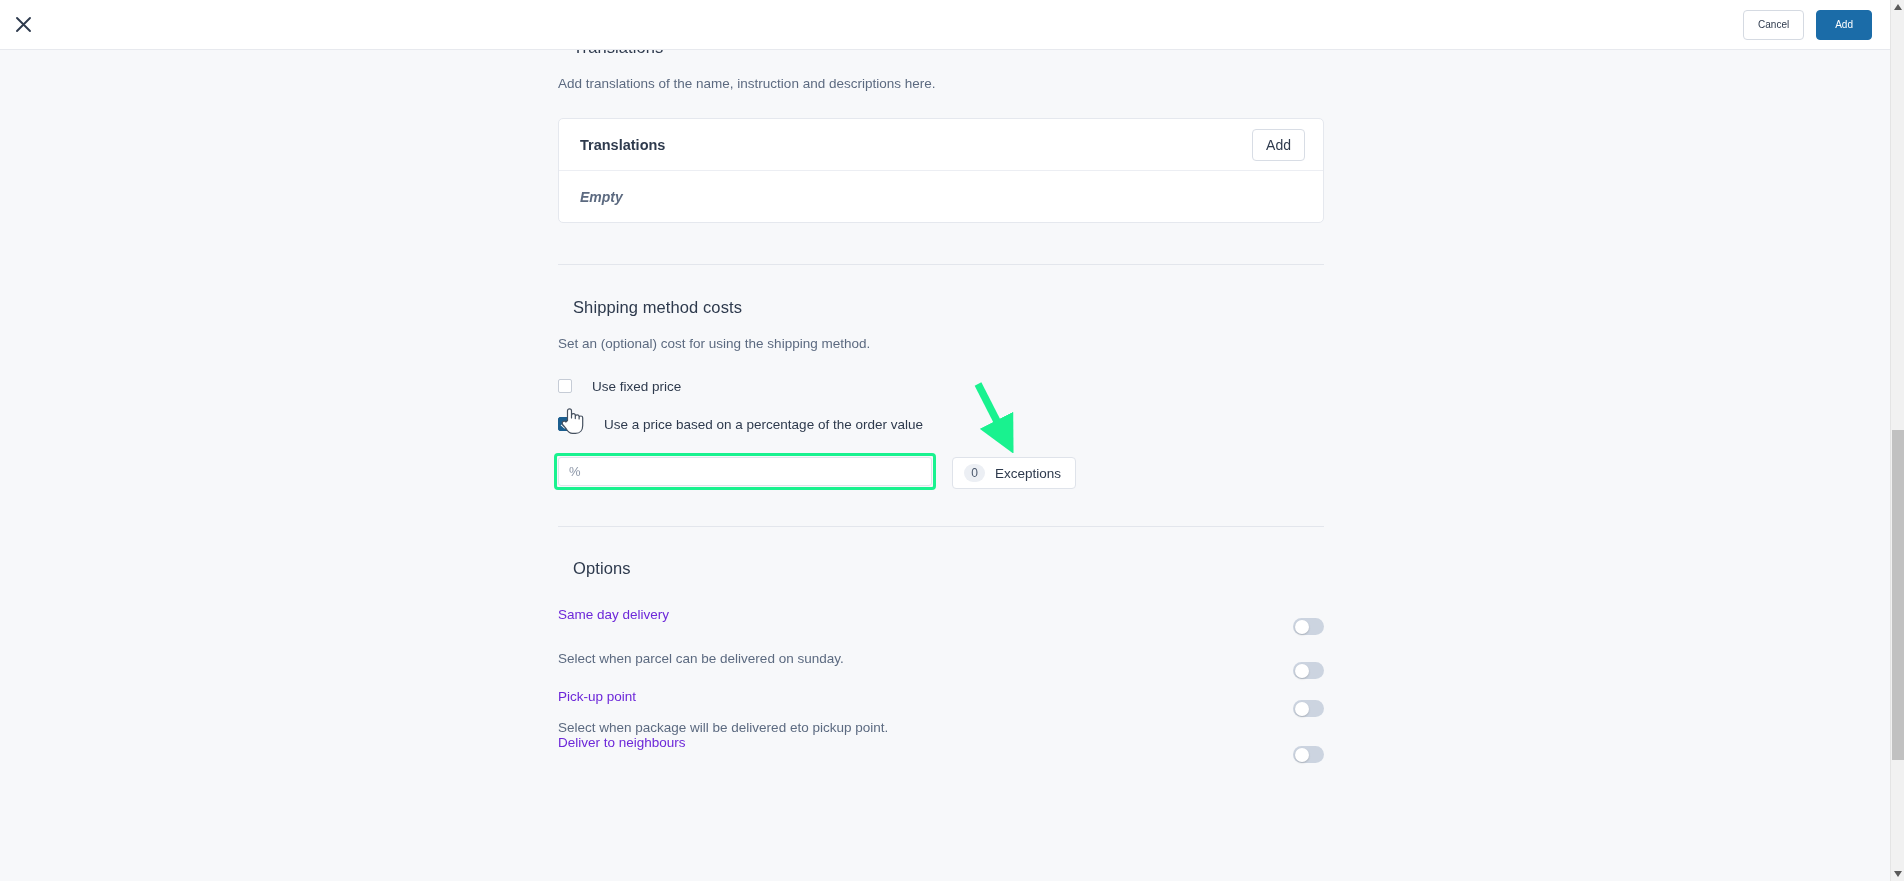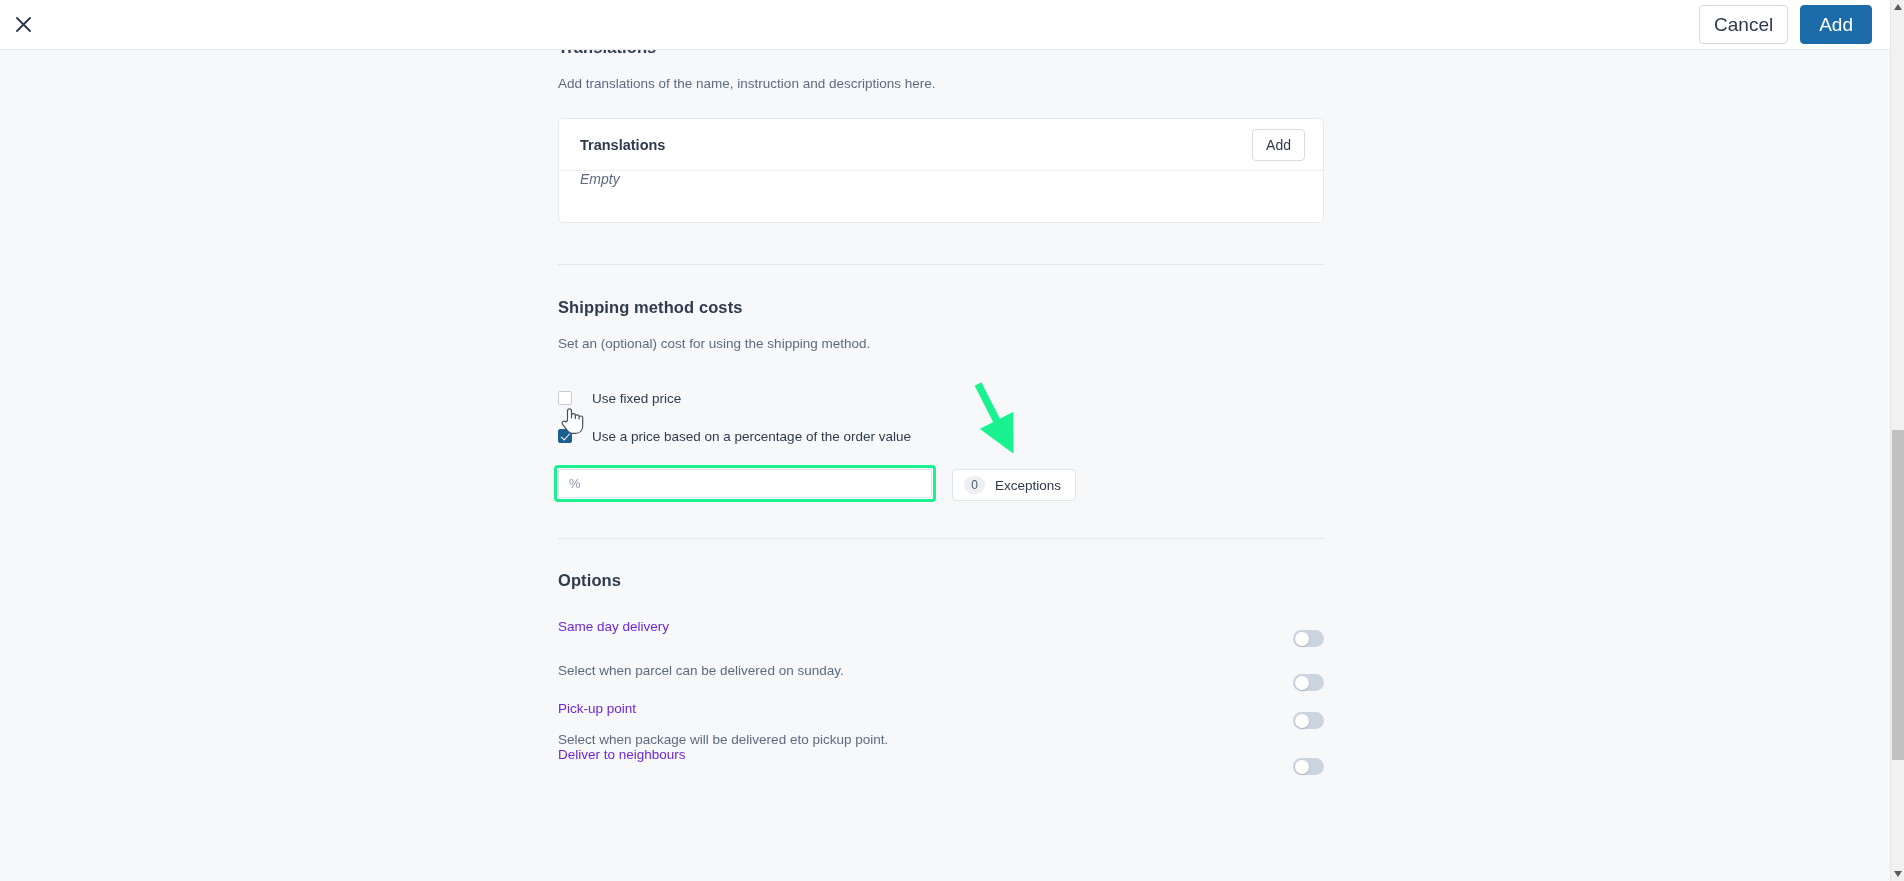--- a/index.html
+++ b/index.html
@@ -27,21 +27,21 @@
     cursor: pointer;
   }
   .close-btn svg { display: block; }
   .topbar-spacer { flex: 1 1 auto; }
   .topbar-actions {
     display: flex; align-items: center; gap: 12px;
     padding-right: 18px;
   }
   .btn {
     font-family: "Liberation Sans", sans-serif;
-    font-size: 19px;
+    font-size: 10px;
     line-height: 1;
     border-radius: 4px;
     padding: 9px 14px;
     cursor: pointer;
     white-space: nowrap;
   }
   .btn-cancel {
     background: #ffffff;
     border: 1px solid #d5dae2;
     color: #2e3a4d;
@@ -64,23 +64,23 @@
   .content {
     position: absolute;
     left: 558px;
     top: -12px;
     width: 768px;
   }
 
   .section { padding-top: 0; }
   .section-title {
     font-size: 16.5px;
-    font-weight: bold;
-    color: #2e3a4d;
-    margin: 0 0 0 0;
+    font-weight: normal;
+    color: #2e3a4d;
+    margin: 0 0 0 15px;
     letter-spacing: .1px;
   }
   .section-sub {
     font-size: 13.5px;
     color: #5c6a80;
     margin: 19px 0 0 0;
   }
 
   
   .card {
@@ -106,22 +106,23 @@
     background: #ffffff;
     border: 1px solid #d8dde5;
     border-radius: 4px;
     font-size: 14px;
     color: #2e3a4d;
     padding: 7px 13px;
     cursor: pointer;
   }
   .card-body {
     height: 51px;
-    display: flex; 
+    display: flex; align-items: center;
     padding: 0 21px;
+    font-weight: bold;
   }
   .empty-text {
     font-size: 14px;
     font-style: italic;
     color: #5c6a80;
   }
 
   .divider {
     height: 1px;
     background: #e3e6ec;
@@ -316,26 +317,26 @@
         </div>
       </div>
     </div>
 
     <div class="divider" style="margin-top:41px;"></div>
 
     <div class="section" style="margin-top:33px;">
       <div class="section-title">Shipping method costs</div>
       <div class="section-sub">Set an (optional) cost for using the shipping method.</div>
 
-      <div class="check-row" style="margin-top:36px;">
+      <div class="check-row" style="margin-top:24px;">
         <span class="cb"></span>
         <span class="check-label">Use fixed price</span>
       </div>
 
-      <div class="check-row" style="margin-top:16px;">
+      <div class="check-row" style="margin-top:16px;gap:12px;">
         <span class="cb checked"></span>
         <span class="check-label">Use a price based on a percentage of the order value</span>
       </div>
 
       <div class="price-row" style="margin-top:22px;">
         <div class="input-wrap">
           <input class="price-input" type="text" placeholder="%" style="">
           <div class="highlight-box"></div>
         </div>
         <div class="exceptions-btn">

